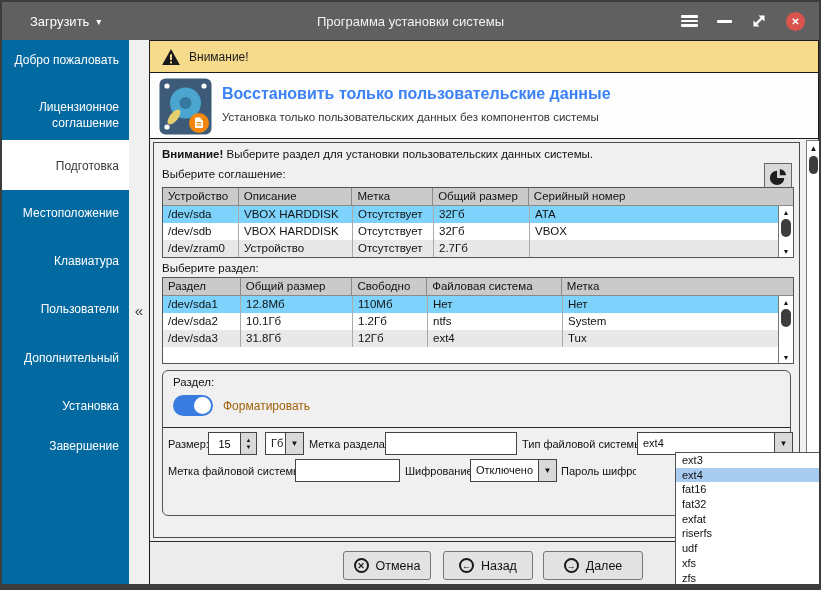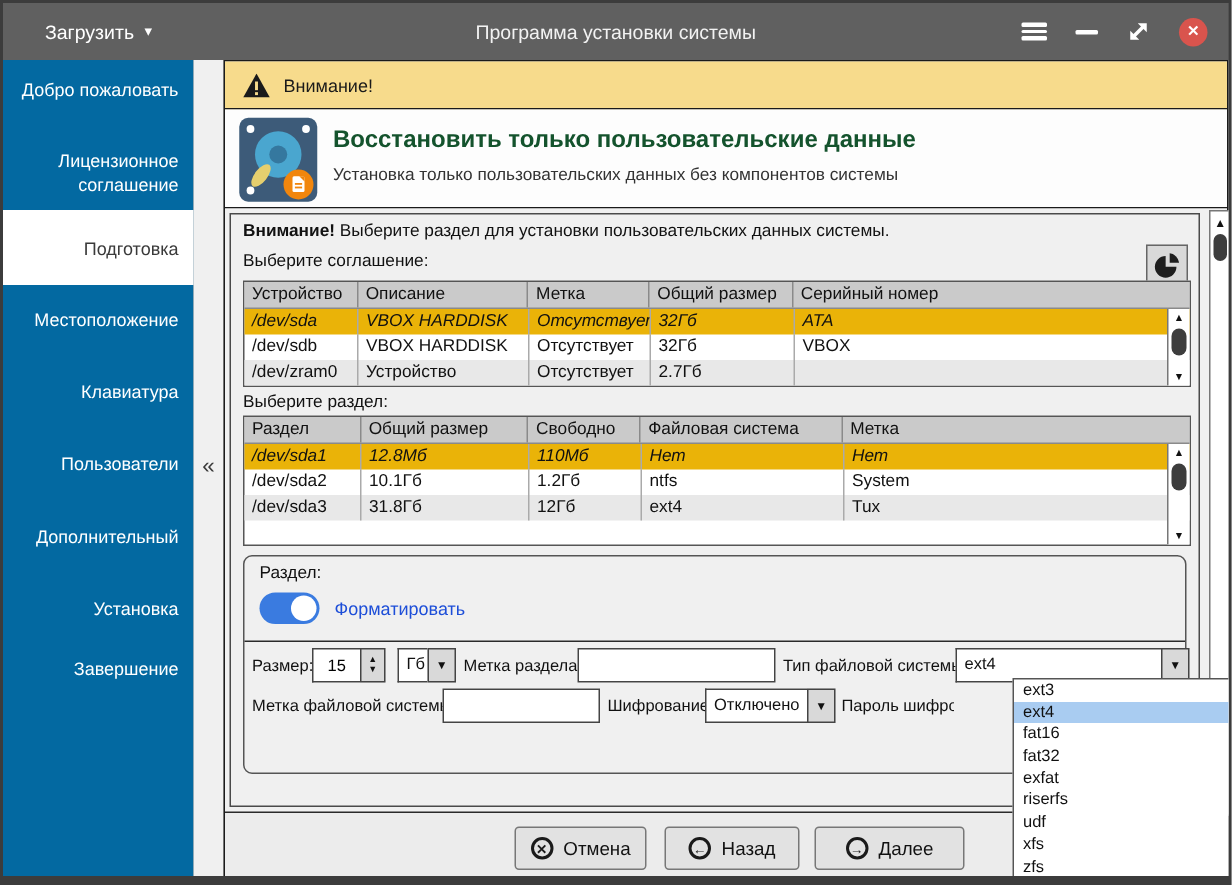--- a/index.html
+++ b/index.html
@@ -33,39 +33,39 @@
   .content{ position:absolute; left:147px; top:38px; width:670px; height:546px; background:#f0f0f0;
             border:1px solid #1a1a1a; }
   .warnbar{ position:absolute; left:0; top:0; right:0; height:32px; background:#f7db8c;
             border-bottom:1px solid #1a1a1a; display:flex; align-items:center; }
   .warnbar .wtxt{ font-size:12px; color:#1a1a1a; margin-left:9px; }
   .warn-icon{ margin-left:12px; width:18px; height:16px; }
 
   .hdr{ position:absolute; left:0; top:32px; right:0; height:66px; background:#fdfdfd;
         border-bottom:1px solid #1a1a1a; }
   .disk-icon{ position:absolute; left:9px; top:5px; }
-  .hdr-title{ position:absolute; left:72px; top:12px; font-size:16px; font-weight:bold; color:#14532d; }
+  .hdr-title{ position:absolute; left:72px; top:12px; font-size:16px; font-weight:bold; color:#3b82f6; }
   .hdr-sub{ position:absolute; left:72px; top:38px; font-size:11.5px; color:#333; }
 
   .main{ position:absolute; left:0; top:98px; right:0; height:402px; background:#f0f0f0; }
   .panel{ position:absolute; left:3px; top:3px; width:647px; height:396px; border:1px solid #4a4a4a; background:#f0f0f0; }
   .notice{ position:absolute; left:8px; top:5px; font-size:11.5px; color:#111; }
   .sel-label{ position:absolute; left:8px; font-size:11.5px; color:#111; }
   .pie-btn{ position:absolute; right:7px; top:20px; width:28px; height:27px; background:#d9d9d9;
             border:1px solid #666; display:flex; align-items:center; justify-content:center; cursor:pointer;}
 
   
   .table{ position:absolute; left:8px; width:632px; border:1px solid #555; background:#fff; font-size:11.5px; }
   .trow{ display:flex; height:17px; line-height:16px; }
   .thead .trow{ height:18px; line-height:17px; background:#cacaca; border-bottom:1px solid #8a8a8a;}
   .thead .tcell{ border-right:1px solid #8a8a8a; }
   .tcell{ padding-left:5px; overflow:hidden; white-space:nowrap; border-right:1px solid #aaa; color:#111;}
   .tcell:last-child{ border-right:none; }
   .tbody{ position:relative; }
-  .row-sel{ background:#eab308;font-style:italic; }
+  .row-sel{ background:#7dd3fc; }
   .row-alt{ background:#e8e8e8; }
   .dev .trow .tcell:nth-child(1){width:76px} .dev .trow .tcell:nth-child(2){width:114px}
   .dev .trow .tcell:nth-child(3){width:81px} .dev .trow .tcell:nth-child(4){width:96px}
   .dev .thead .tcell:nth-child(5){width:265px} .dev .tbody .tcell:nth-child(5){width:250px}
   .par .trow .tcell:nth-child(1){width:78px} .par .trow .tcell:nth-child(2){width:112px}
   .par .trow .tcell:nth-child(3){width:75px} .par .trow .tcell:nth-child(4){width:135px}
   .par .thead .tcell:nth-child(5){width:232px} .par .tbody .tcell:nth-child(5){width:217px}
 
   
   .vscroll{ position:absolute; right:0; top:0; bottom:0; width:15px; background:#fff; border-left:1px solid #777; }
@@ -78,21 +78,21 @@
   .main-sb .sb-thumb{ height:18px; }
 
   
   .group{ position:absolute; left:8px; top:227px; width:629px; height:146px; border:1px solid #555;
           border-radius:6px; background:#f0f0f0; }
   .g-title{ position:absolute; left:10px; top:5px; font-size:11.5px; color:#111; }
   .toggle{ position:absolute; left:10px; top:24px; width:40px; height:21px; border-radius:11px;
            background:#3a7be0; cursor:pointer; }
   .toggle .knob{ position:absolute; right:2px; top:2px; width:17px; height:17px; border-radius:50%;
                  background:#fff; }
-  .toggle-label{ position:absolute; left:60px; top:28px; font-size:12px; color:#1d4ed8; }
+  .toggle-label{ position:absolute; left:60px; top:28px; font-size:12px; color:#a16207; }
   .g-divider{ position:absolute; left:0; right:0; top:56px; border-top:1px solid #2a2a2a; }
   .g-row{ position:absolute; left:0; right:0; height:24px; font-size:11px; color:#111; }
   .g-row .lbl{ position:absolute; line-height:24px; white-space:nowrap; }
   .field{ position:absolute; height:23px; background:#fff; border:1px solid #444; }
   .spin-field{ width:32px; text-align:center; font-size:11px; border-right:none; padding:0; font-family:"Liberation Sans",sans-serif;}
   .spin-btn{ position:absolute; width:17px; height:23px; background:#d9d9d9; border:1px solid #444;
              display:flex; flex-direction:column; align-items:center; justify-content:center; font-size:6px;
              line-height:7px; cursor:pointer; color:#111;}
   .combo{ position:absolute; height:23px; display:flex; cursor:pointer; }
   .combo .cval{ background:#fff; border:1px solid #444; border-right:none; height:23px; line-height:21px;

